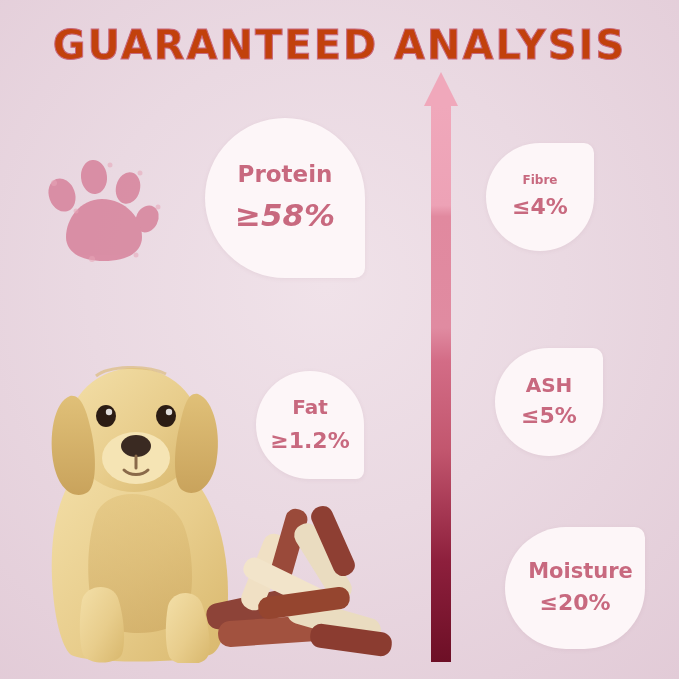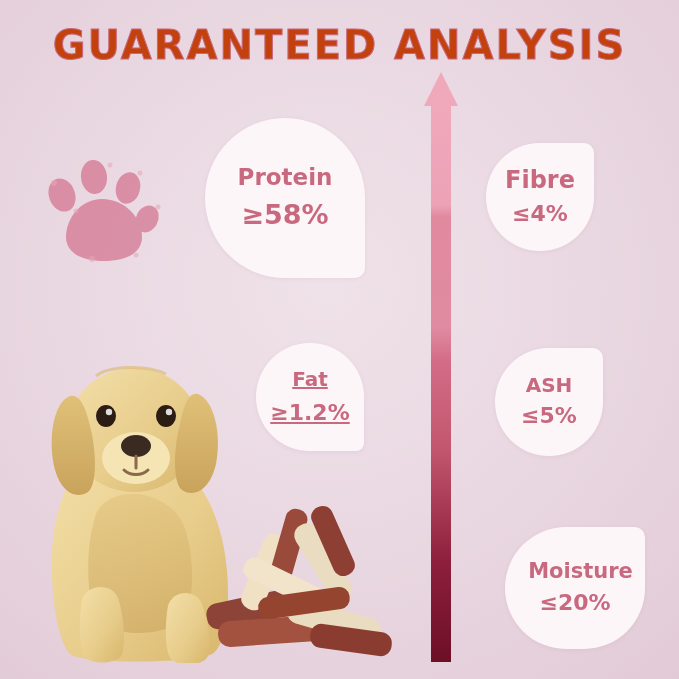--- a/index.html
+++ b/index.html
@@ -75,35 +75,34 @@
   }
   .bubble .lbl{font-size:21px;line-height:1.15;}
   .bubble .val{font-size:23px;line-height:1.25;margin-top:8px;}
 
   
   .b-protein{
     left:205px;top:118px;width:160px;height:160px;
     border-radius:80px 80px 10px 80px;
   }
   .b-protein .lbl{font-size:23px;}
-  .b-protein .val{font-size:27px;}
+  .b-protein .val{font-size:31px;font-style:italic;}
 
   .b-fat{
-    left:256px;top:343px;width:108px;height:108px;
+    left:256px;top:371px;width:108px;height:108px;
     border-radius:54px 54px 8px 54px;
-    text-decoration:underline;
   }
   .b-fat .lbl{font-size:20px;}
   .b-fat .val{font-size:22px;}
 
   .b-fibre{
     left:486px;top:143px;width:108px;height:108px;
     border-radius:54px 10px 54px 54px;
   }
-  .b-fibre .lbl{font-size:24px;}
+  .b-fibre .lbl{font-size:12px;}
   .b-fibre .val{font-size:22px;margin-top:5px;}
 
   .b-ash{
     left:495px;top:348px;width:108px;height:108px;
     border-radius:54px 10px 54px 54px;
   }
   .b-ash .lbl{font-size:20px;}
   .b-ash .val{font-size:22px;margin-top:5px;}
 
   .b-moisture{

